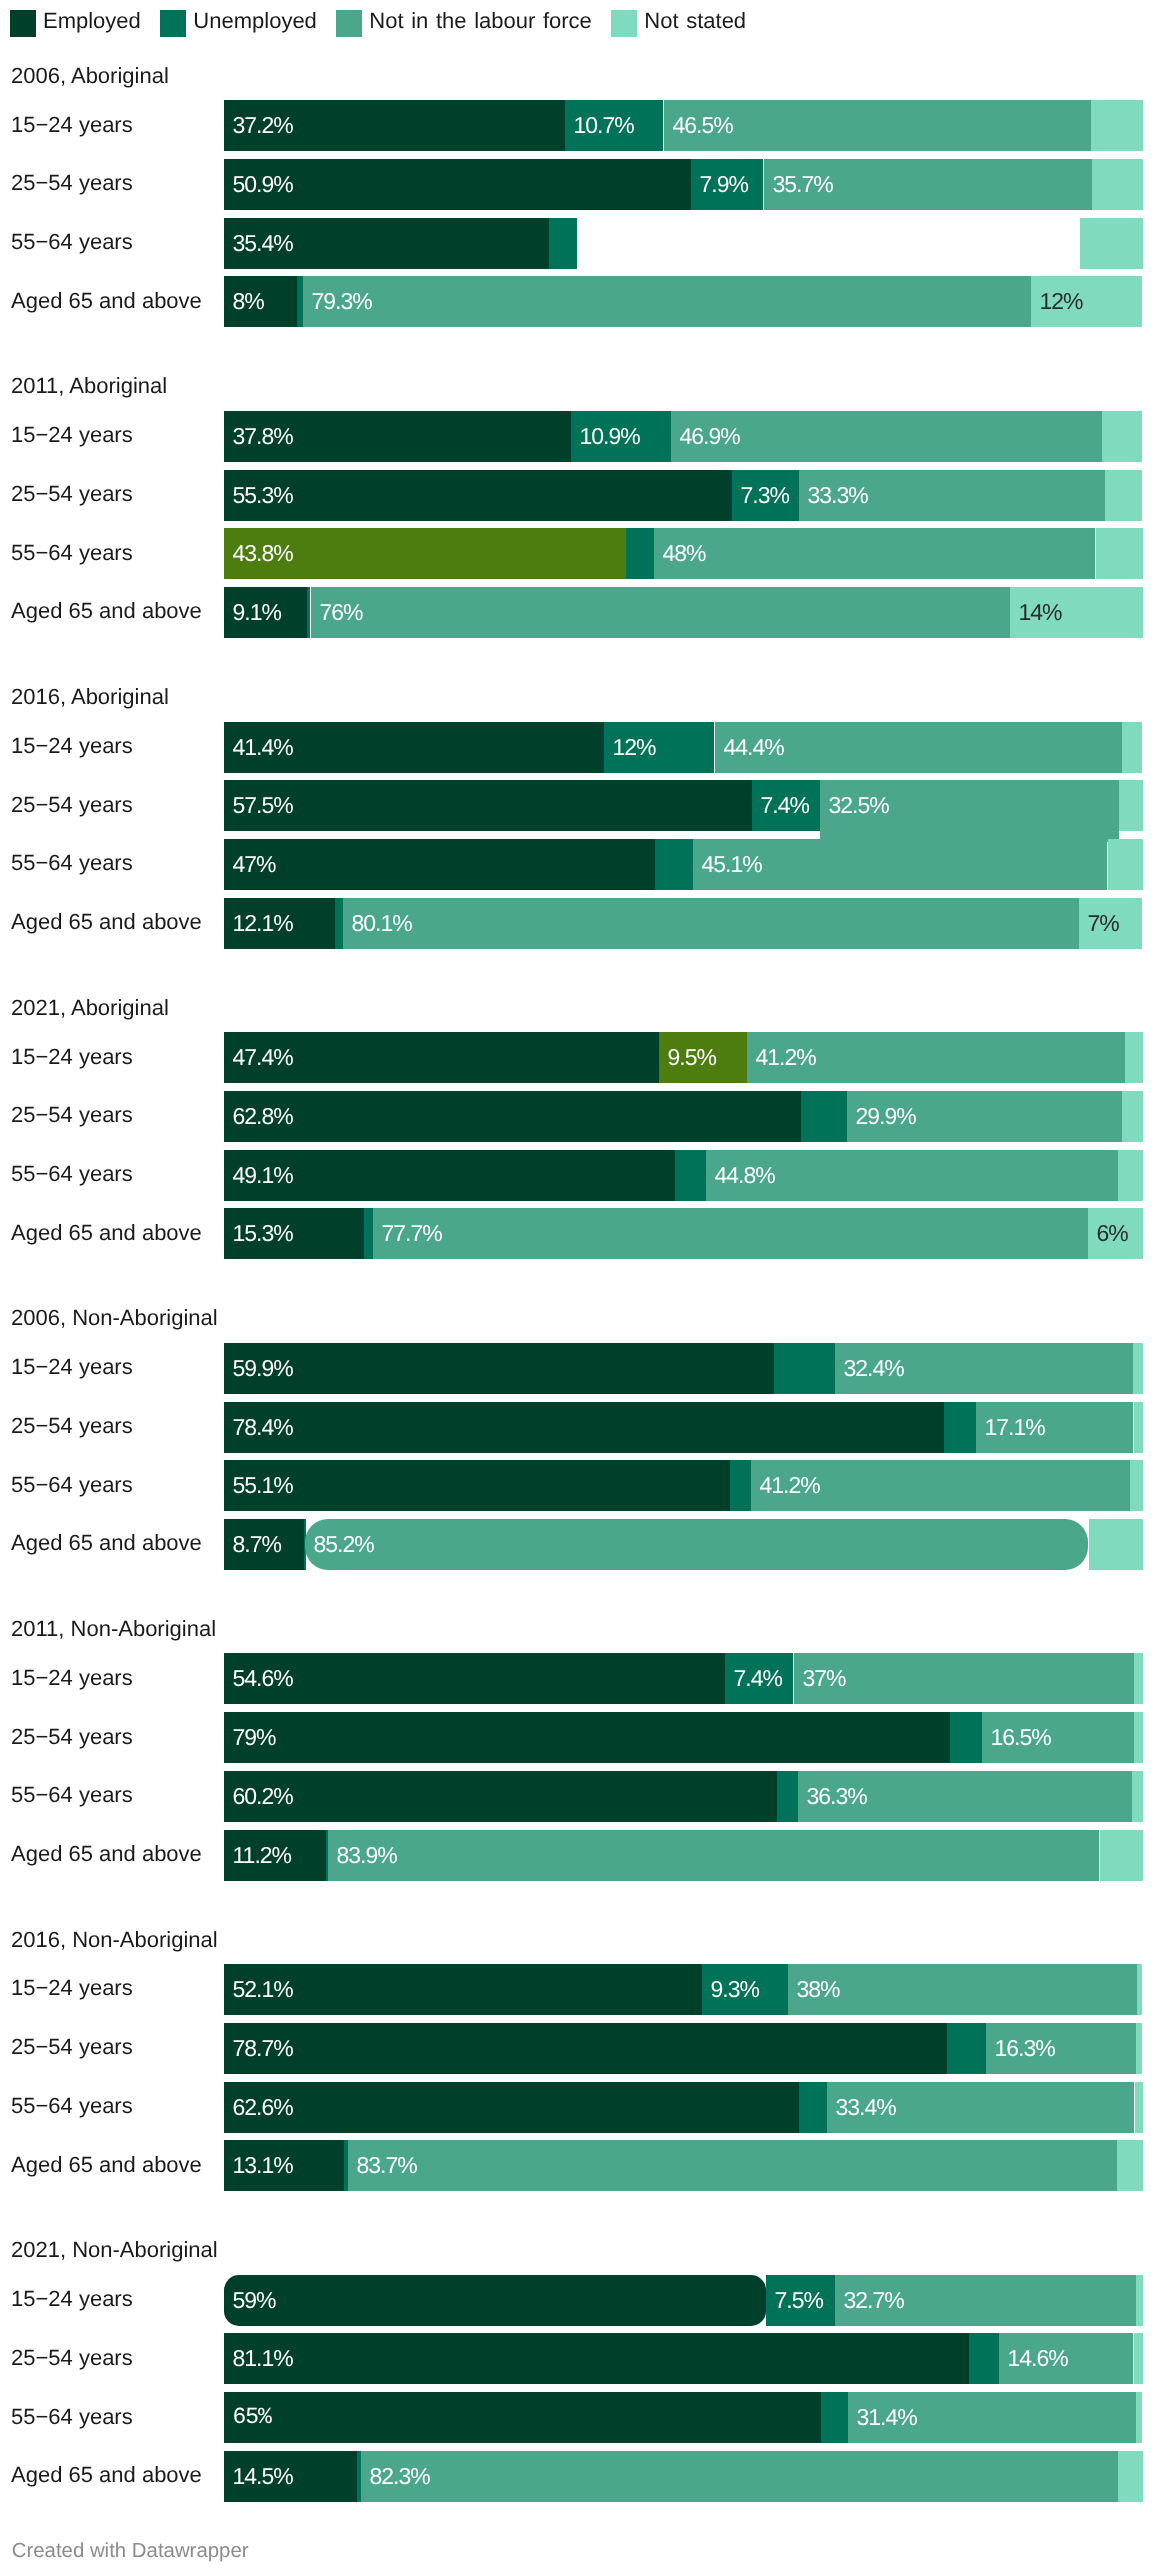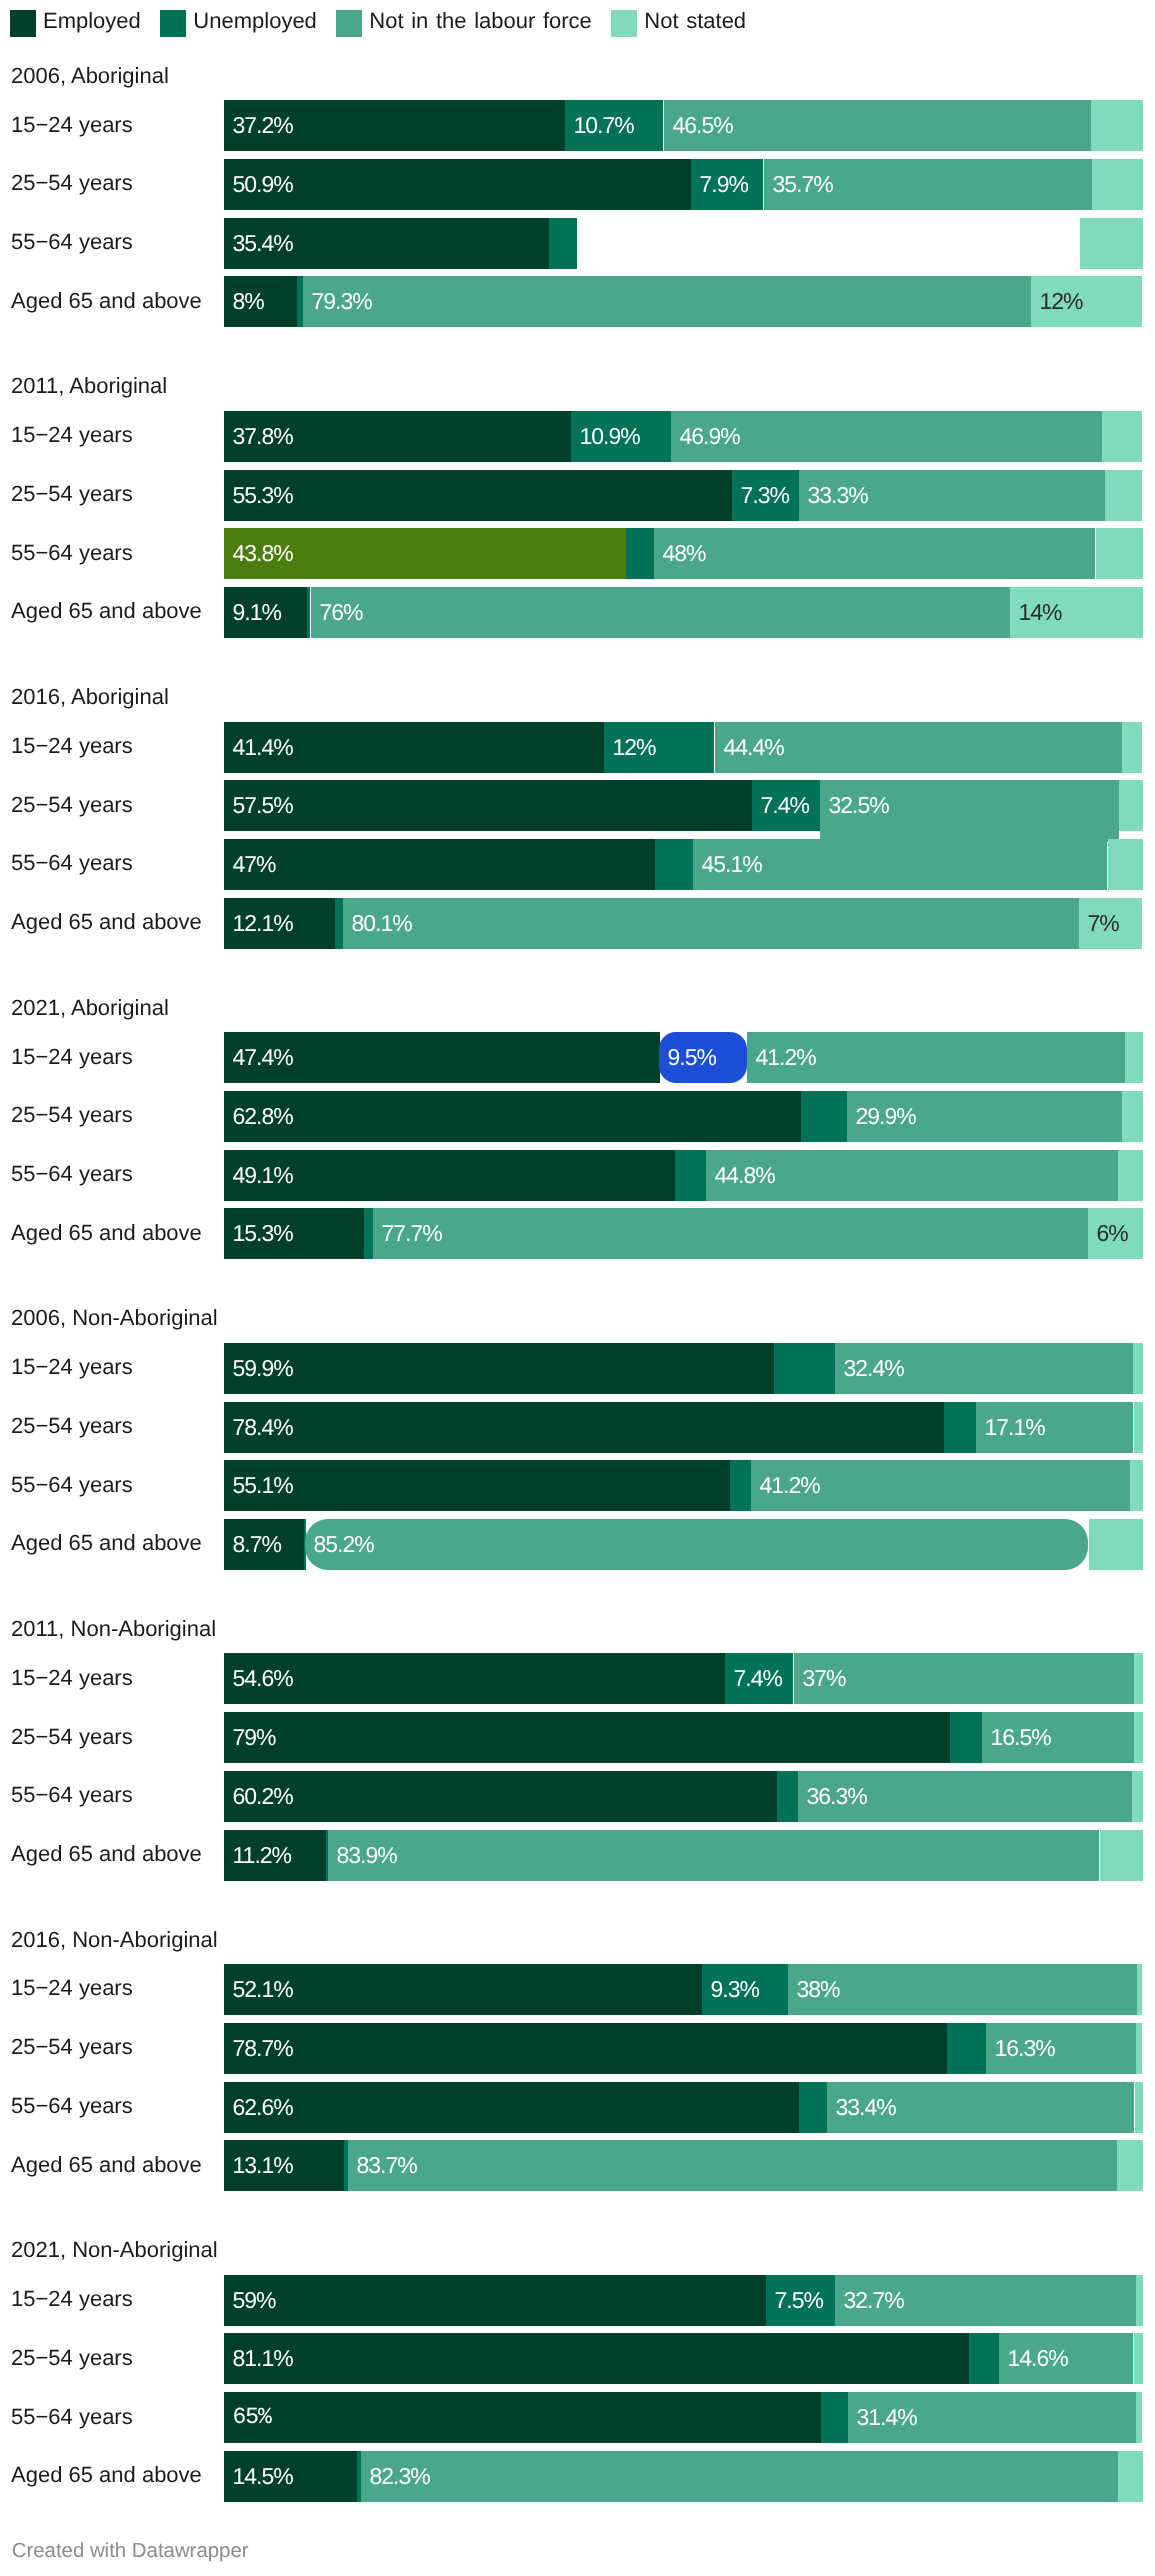--- a/index.html
+++ b/index.html
@@ -202,21 +202,21 @@
     <span class="seg-label">80.1%</span>
   </div>
       <div class="seg" style="left: 1079px; top: 898px; width: 63px; height: 51px; background: rgb(128, 219, 190);">
     <span class="seg-label dark">7%</span>
   </div>
       <div class="group-title" style="top: 995px;">2021, Aboriginal</div>
       <div class="row-label" style="top: 1044px;">15−24 years</div>
       <div class="seg" style="left: 224px; top: 1032px; width: 436px; height: 51px; background: rgb(0, 64, 43);">
     <span class="seg-label">47.4%</span>
   </div>
-      <div class="seg" style="left: 659px; top: 1032px; width: 88px; height: 51px; background: #1d4ed8; border-radius: 17px;">
+      <div class="seg" style="left: 659px; top: 1032px; width: 88px; height: 51px; background: #4d7c0f;">
     <span class="seg-label">9.5%</span>
   </div>
       <div class="seg" style="left: 747px; top: 1032px; width: 378px; height: 51px; background: rgb(74, 167, 139);">
     <span class="seg-label">41.2%</span>
   </div>
       <div class="seg" style="left: 1125px; top: 1032px; width: 17.5px; height: 51px; background: rgb(128, 219, 190);">
     <span class="seg-label dark"></span>
   </div>
       <div class="row-label" style="top: 1102px;">25−54 years</div>
       <div class="seg" style="left: 224px; top: 1091px; width: 577px; height: 51px; background: rgb(0, 64, 43);">
@@ -411,21 +411,21 @@
     <span class="seg-label"></span>
   </div>
       <div class="seg" style="left: 348px; top: 2140px; width: 769px; height: 51px; background: rgb(74, 167, 139);">
     <span class="seg-label">83.7%</span>
   </div>
       <div class="seg" style="left: 1117px; top: 2140px; width: 25.6px; height: 51px; background: rgb(128, 219, 190);">
     <span class="seg-label dark"></span>
   </div>
       <div class="group-title" style="top: 2237px;">2021, Non-Aboriginal</div>
       <div class="row-label" style="top: 2286px;">15−24 years</div>
-      <div class="seg" style="left: 224px; top: 2275px; width: 542px; height: 51px; background: rgb(0, 64, 43);">
+      <div class="seg" style="left: 224px; top: 2275px; width: 542px; height: 51px; background: rgb(0, 64, 43); border-radius: 15px;">
     <span class="seg-label">59%</span>
   </div>
       <div class="seg" style="left: 766px; top: 2275px; width: 69px; height: 51px; background: rgb(0, 114, 87);">
     <span class="seg-label">7.5%</span>
   </div>
       <div class="seg" style="left: 835px; top: 2275px; width: 301px; height: 51px; background: rgb(74, 167, 139);">
     <span class="seg-label">32.7%</span>
   </div>
       <div class="seg" style="left: 1136px; top: 2275px; width: 7px; height: 51px; background: rgb(128, 219, 190);">
     <span class="seg-label dark"></span>

